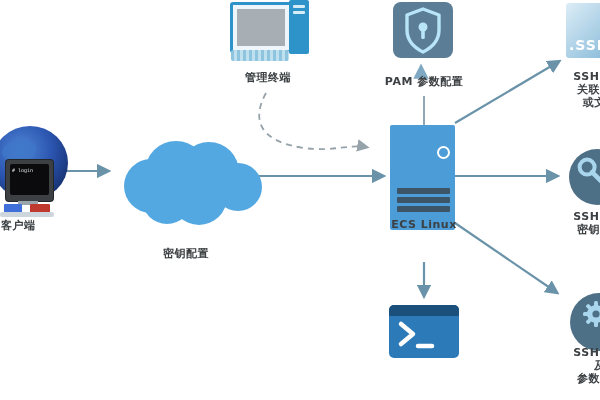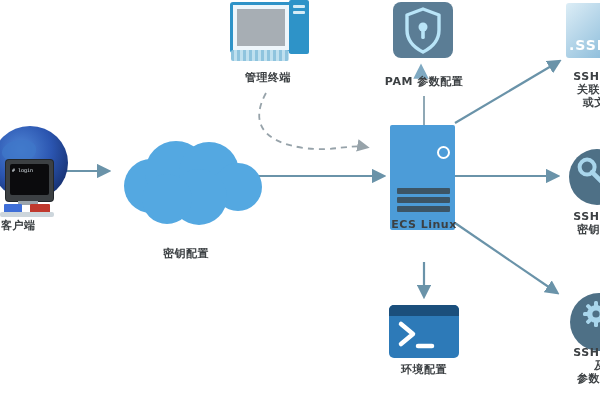--- a/index.html
+++ b/index.html
@@ -134,21 +134,20 @@
   </div>
 
   <div class="term">
     <div class="term-head"></div>
     <svg class="abs" style="left:7px;top:14px;" width="46" height="34">
       <polyline points="5,5 17,15 5,25" fill="none" stroke="#fff" stroke-width="4.5" stroke-linecap="round" stroke-linejoin="round"></polyline>
       <line x1="22" y1="27" x2="36" y2="27" stroke="#fff" stroke-width="4.5" stroke-linecap="round"></line>
     </svg>
   </div>
   <div class="lbl" style="left:379px;top:363px;width:90px;">
-    <div>环境配置</div>
   </div>
 
   <div class="ssh-square">
     <span>.SSH</span>
   </div>
   <div class="lbl" style="left:555px;top:70px;width:90px;">
     <div>SSH 服务</div>
     <div>关联账号</div>
     <div>或文件</div>
   </div>

